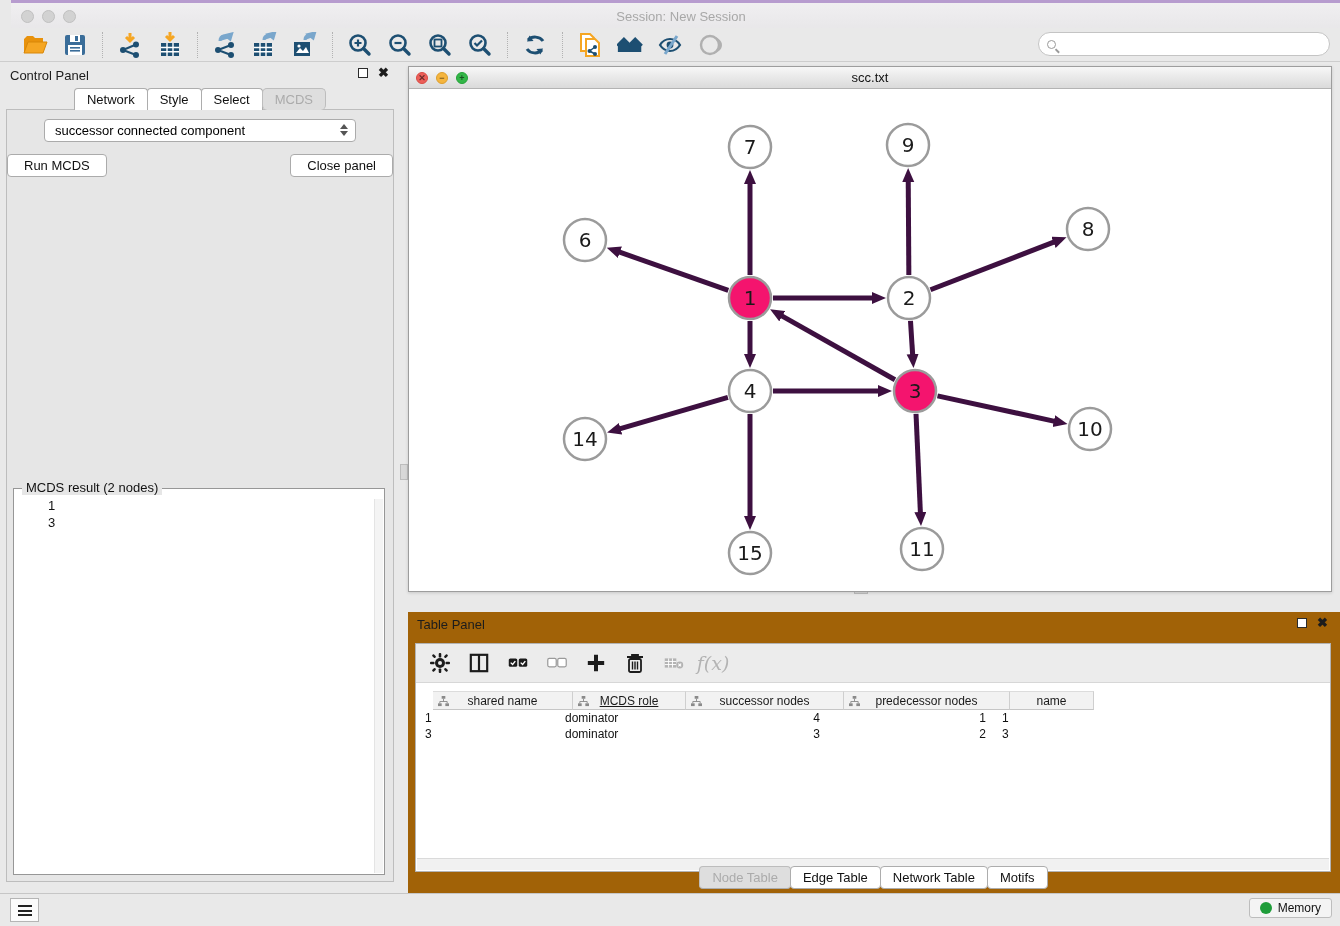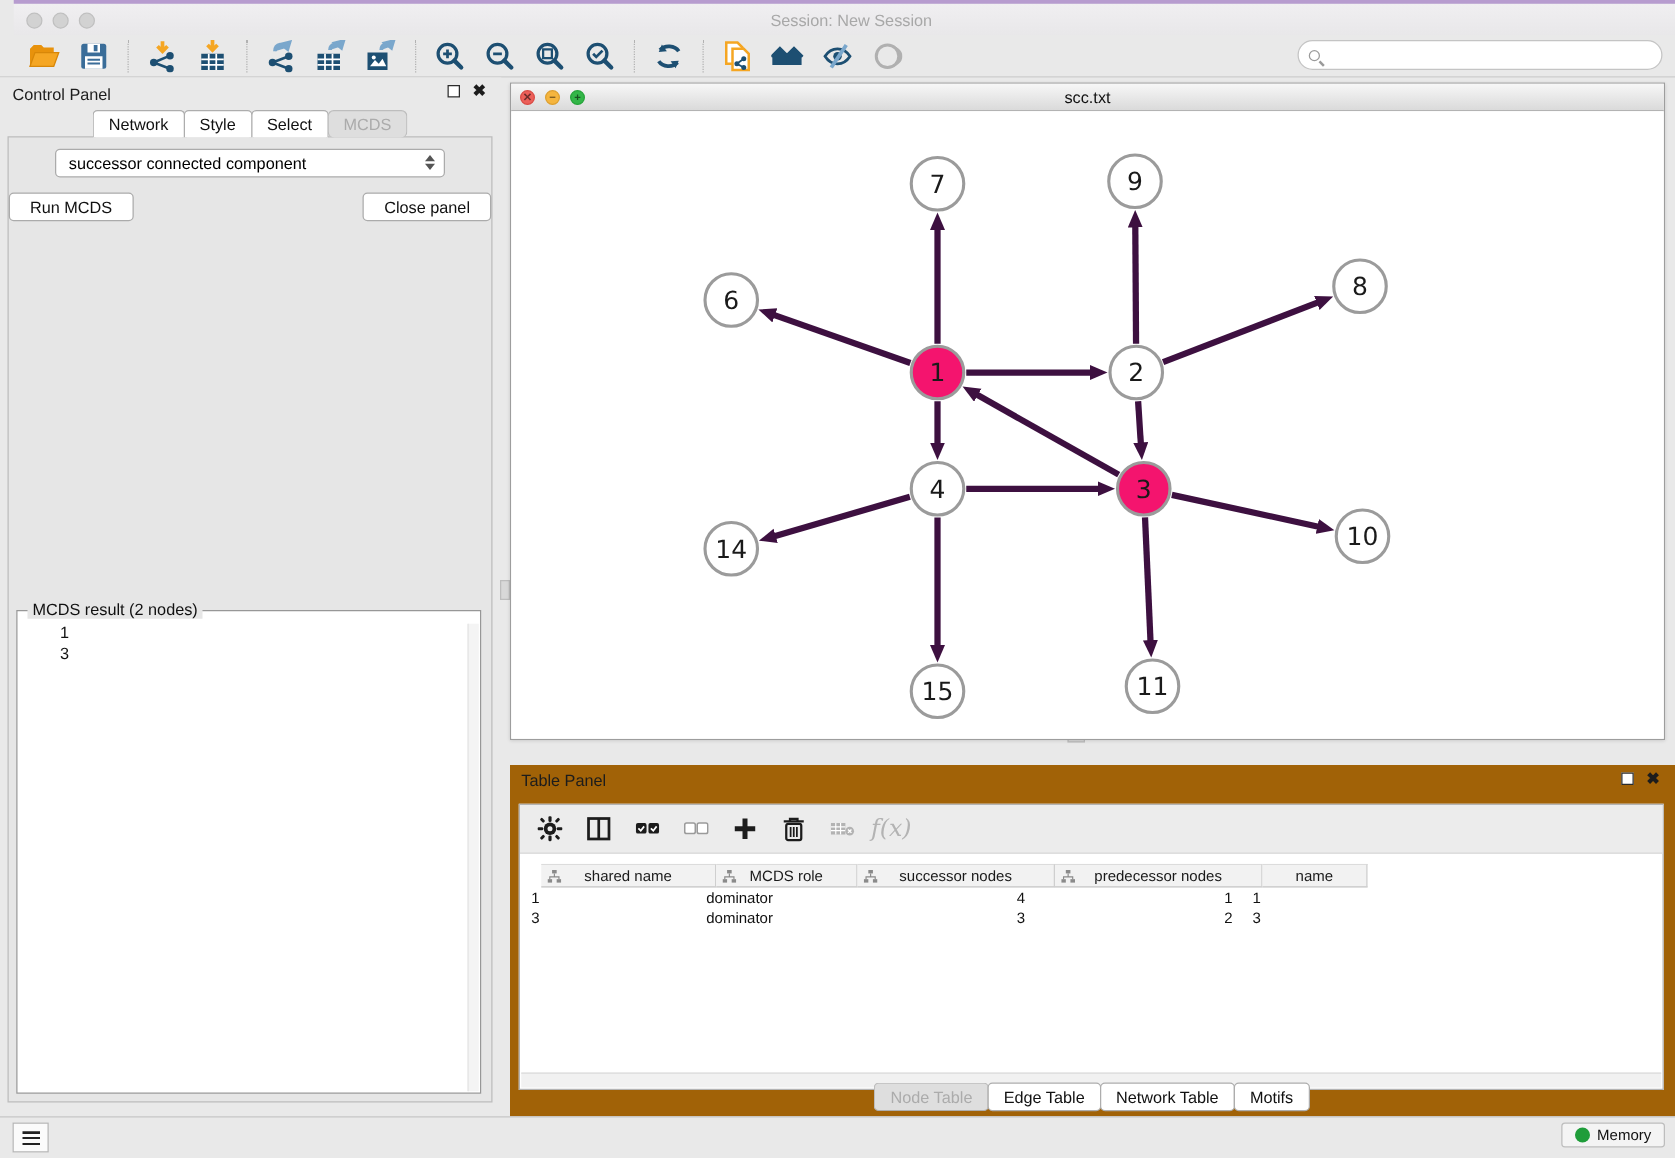--- a/index.html
+++ b/index.html
@@ -422,21 +422,21 @@
       <div class="tbl-header" id="tbl-header">
           <div class="th" style="width: 140px;">
             <svg class="sorticon" width="11" height="11" viewBox="0 0 12 12">
               <rect x="4" y="0" width="4" height="3" fill="#8a8a8a"></rect>
               <rect x="0" y="8" width="4" height="3" fill="#8a8a8a"></rect>
               <rect x="8" y="8" width="4" height="3" fill="#8a8a8a"></rect>
               <path d="M6 3 v3 M2 8 V6 h8 v2" stroke="#8a8a8a" stroke-width="1" fill="none"></path>
             </svg>
             <span>shared name</span>
           </div>
-          <div class="th" style="width: 113px;">
+          <div class="th" style="width: 113px; text-decoration: underline;">
             <svg class="sorticon" width="11" height="11" viewBox="0 0 12 12">
               <rect x="4" y="0" width="4" height="3" fill="#8a8a8a"></rect>
               <rect x="0" y="8" width="4" height="3" fill="#8a8a8a"></rect>
               <rect x="8" y="8" width="4" height="3" fill="#8a8a8a"></rect>
               <path d="M6 3 v3 M2 8 V6 h8 v2" stroke="#8a8a8a" stroke-width="1" fill="none"></path>
             </svg>
             <span>MCDS role</span>
           </div>
           <div class="th" style="width: 158px;">
             <svg class="sorticon" width="11" height="11" viewBox="0 0 12 12">

